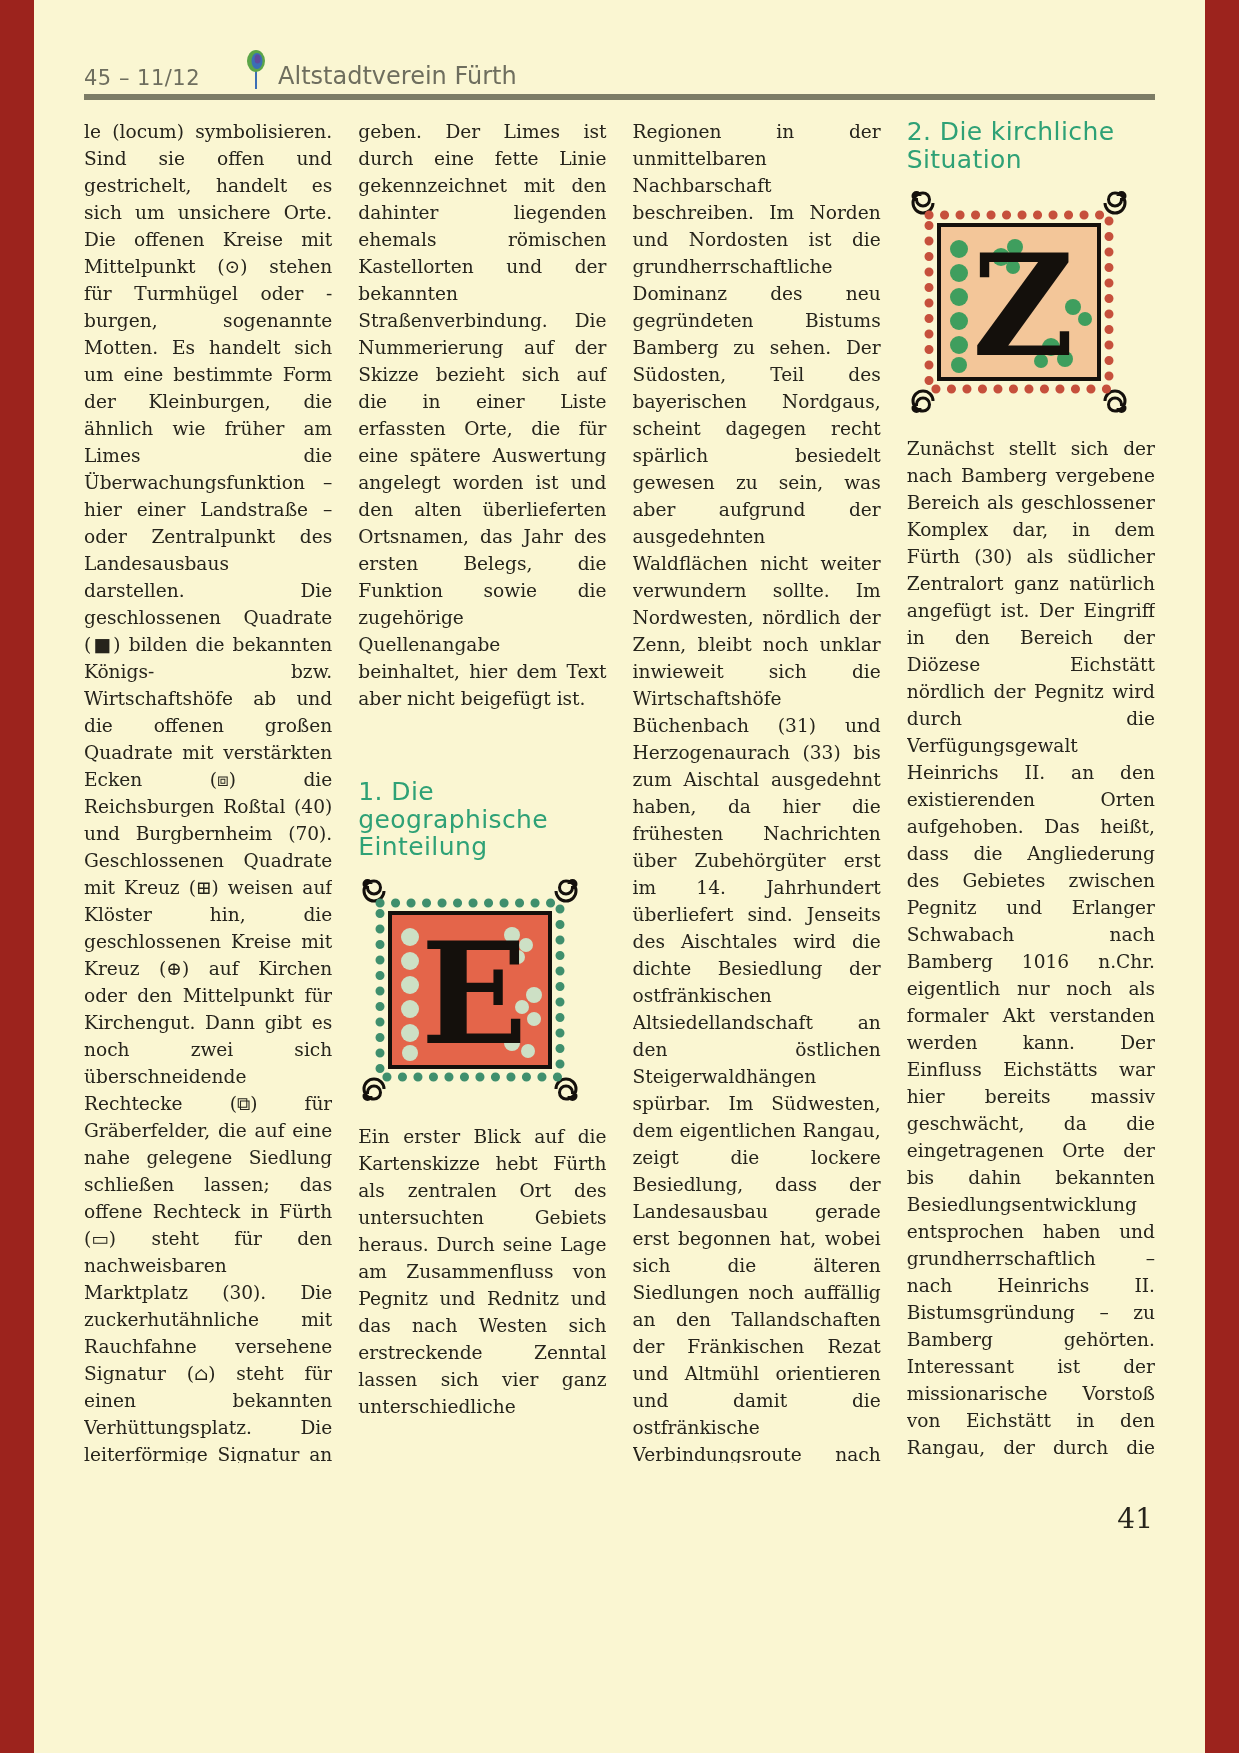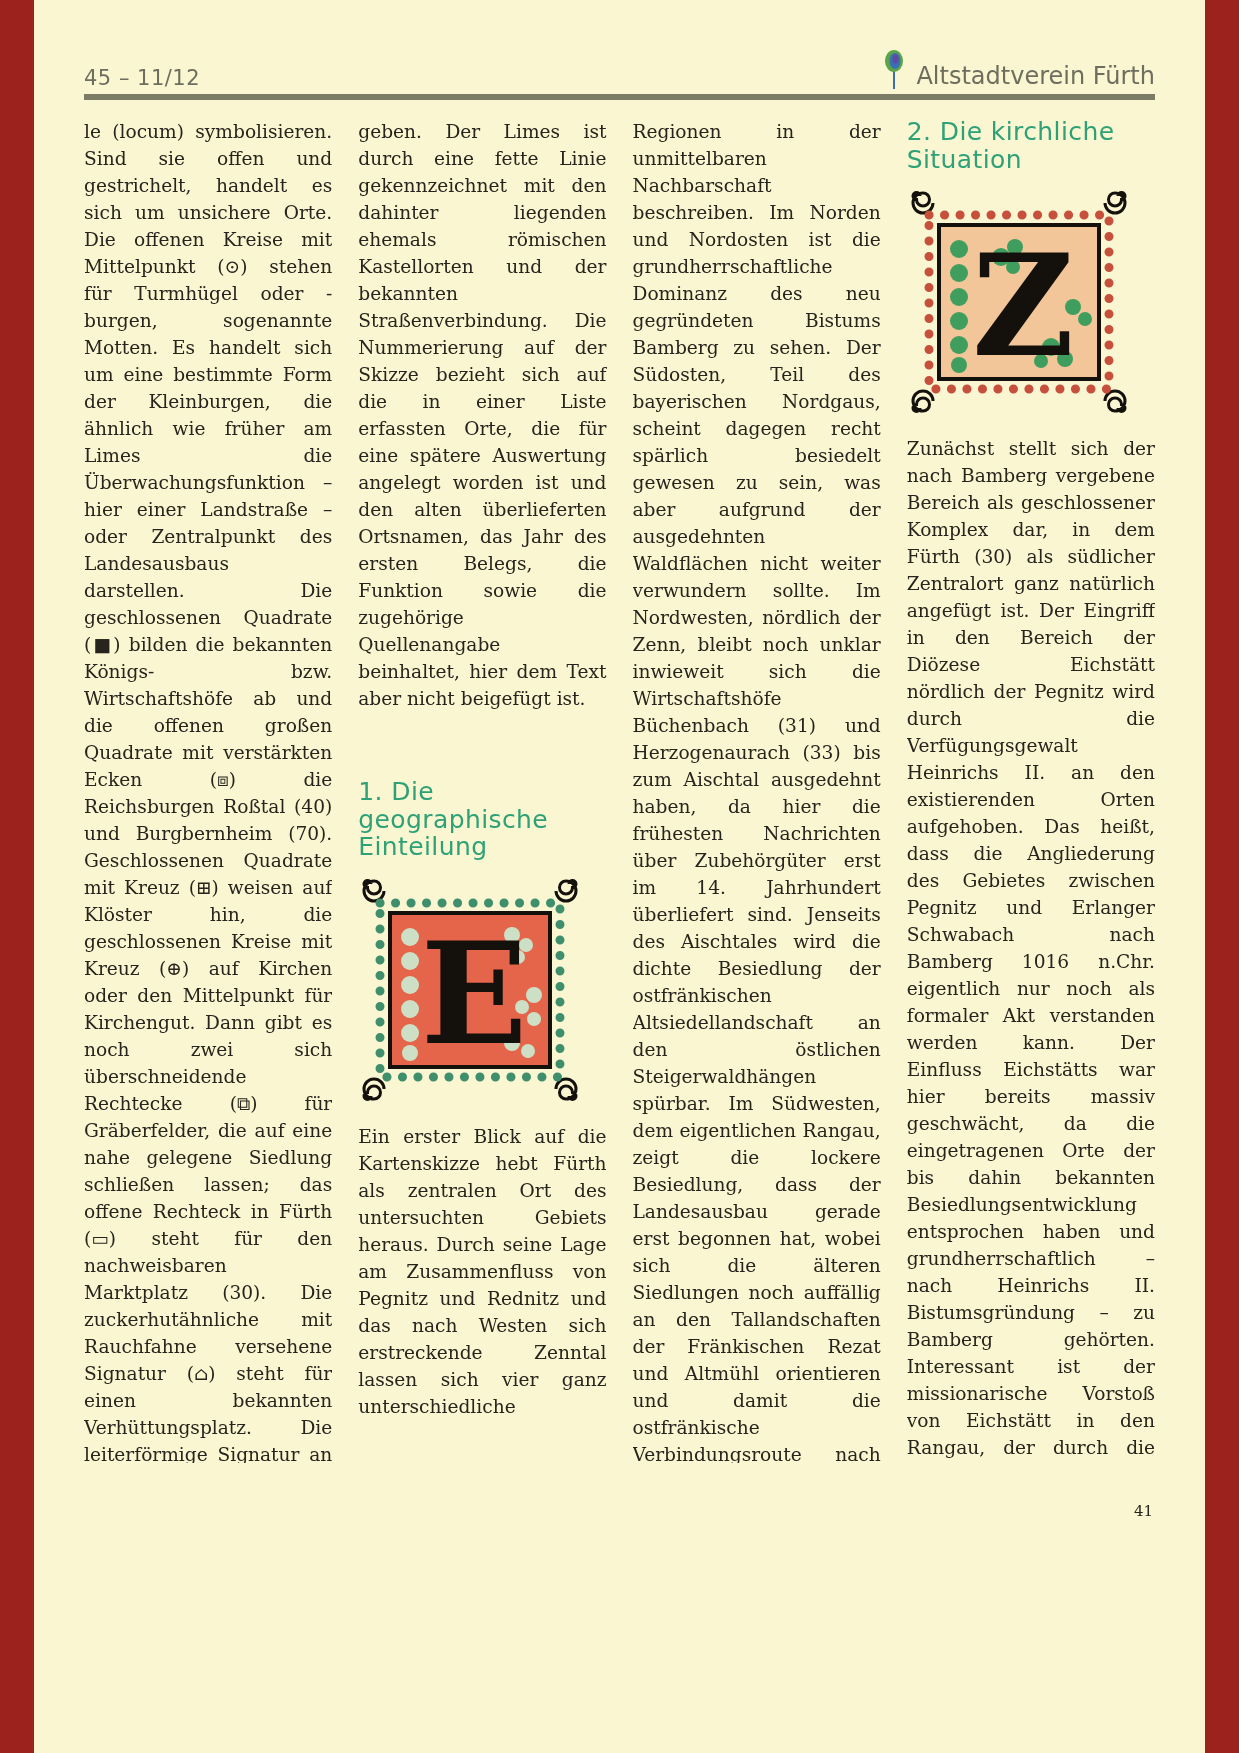--- a/index.html
+++ b/index.html
@@ -13,21 +13,21 @@
   }
   .side-bar{position:absolute;top:0;bottom:0;width:34px;background:#9C231D;}
   .side-bar.left{left:0;}
   .side-bar.right{right:0;}
 
   .header{
     position:absolute;left:84px;right:84px;top:52px;
     font-family:"DejaVu Sans", sans-serif;
     color:#6E6E5E;
   }
-  .header-row{display:flex;justify-content:space-between;align-items:flex-end;height:38px;}
+  .header-row{display:flex;align-items:flex-end;height:38px;gap:44px;}
   .issue{font-size:21px;letter-spacing:0.5px;}
   .brand-wrap{display:flex;align-items:flex-end;gap:10px;}
   .brand{font-size:24px;}
   .logo{width:24px;height:40px;display:block;}
   .rule{height:6px;background:#7C7C66;margin-top:4px;}
 
   .content{
     position:absolute;left:84px;top:118px;width:1071px;height:1345px;
     display:grid;grid-template-columns:repeat(4,1fr);column-gap:26px;
   }
@@ -49,21 +49,21 @@
     letter-spacing:0.4px;
     margin:0;
   }
   .h-col2{margin-top:66px;}
   .dropcap-wrap{margin:14px 0 18px -6px;}
   .dropcap{display:block;}
   .after-drop{margin-top:10px;}
 
   .page-number{
     position:absolute;right:86px;top:1502px;
-    font-size:15px;color:#26241C;
+    font-size:28px;color:#26241C;
     font-family:"DejaVu Serif", serif;
   }
 </style>
 </head>
 <body>
 
 <div class="page">
 
   <div class="side-bar left"></div>
   <div class="side-bar right"></div>

